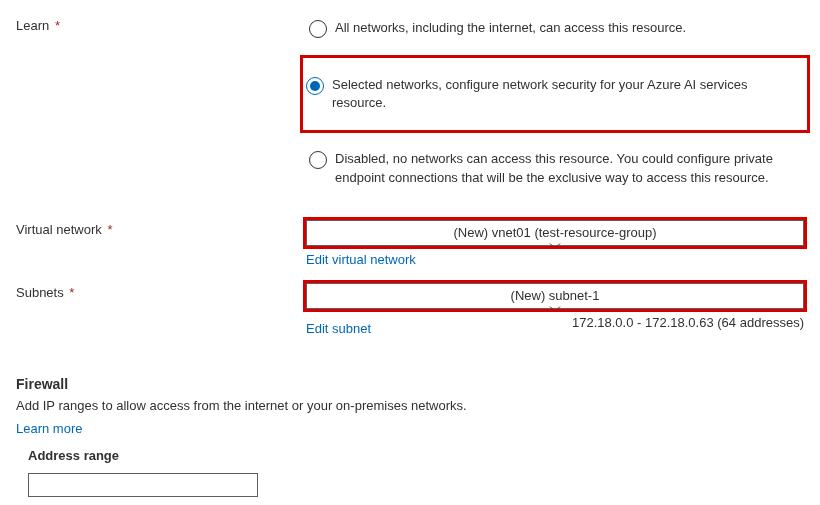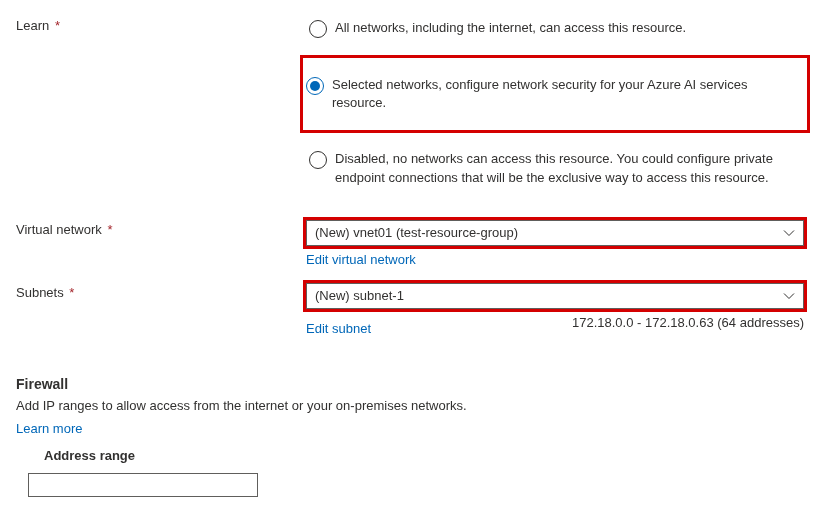--- a/index.html
+++ b/index.html
@@ -63,20 +63,21 @@
     }
     .radio-label { line-height: 1.4; }
     .dropdown {
       display: flex;
       align-items: center;
       justify-content: space-between;
       border: 1px solid #605e5c;
       padding: 4px 8px;
       height: 26px;
       background: #fff;
+      flex-direction: column;
     }
     .dropdown.highlight {
       outline: 3px solid #d40000;
     }
     .chev {
       width: 12px;
       height: 12px;
     }
     .chev svg { display: block; }
     .link {
@@ -100,21 +101,21 @@
     }
     .section-desc {
       font-size: 13px;
       margin-bottom: 2px;
     }
     .addr-label {
       font-weight: 600;
       font-size: 13px;
       margin-top: 12px;
       margin-bottom: 10px;
-      margin-left: 28px;
+      margin-left: 12px;
     }
     .text-input {
       border: 1px solid #605e5c;
       width: 230px;
       height: 24px;
       padding: 2px 6px;
       font-family: inherit;
       font-size: 13px;
       margin-left: 12px;
     }

